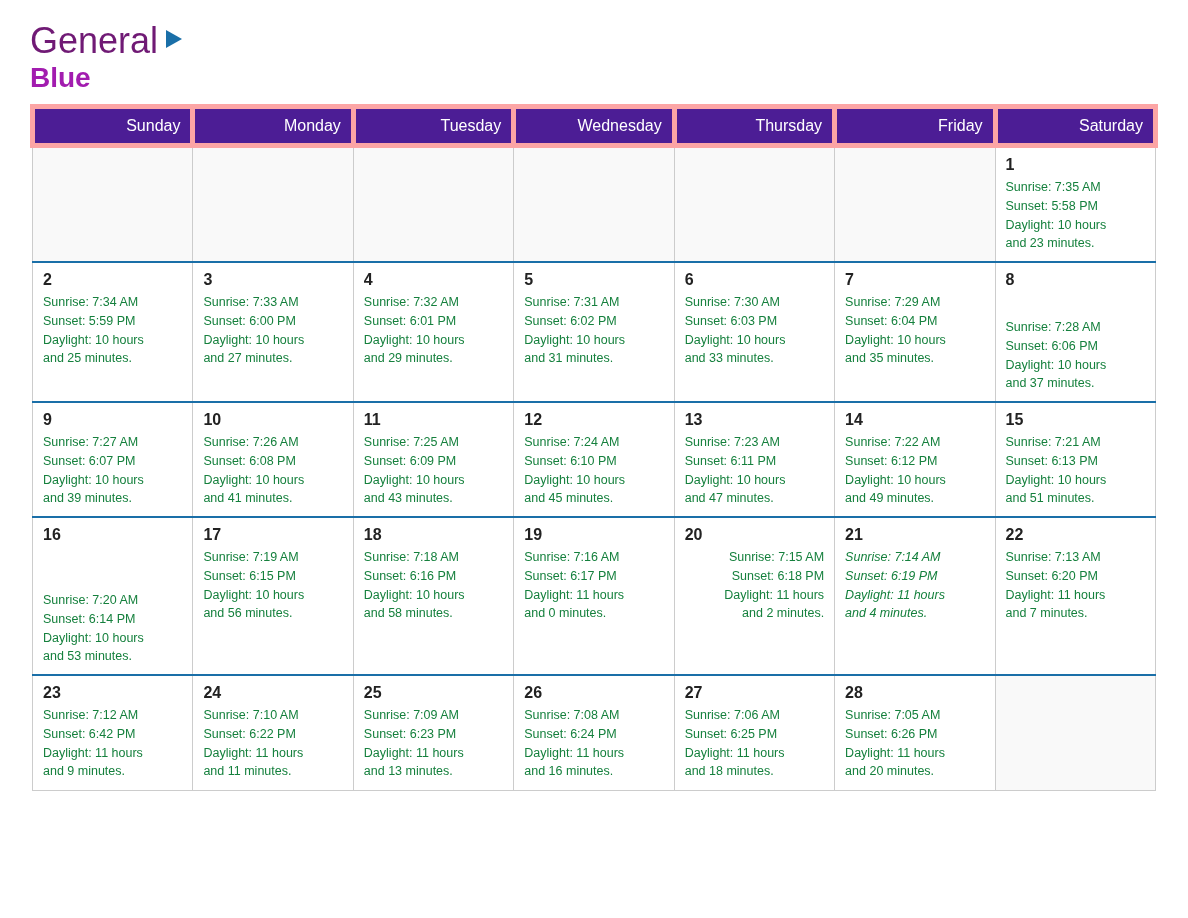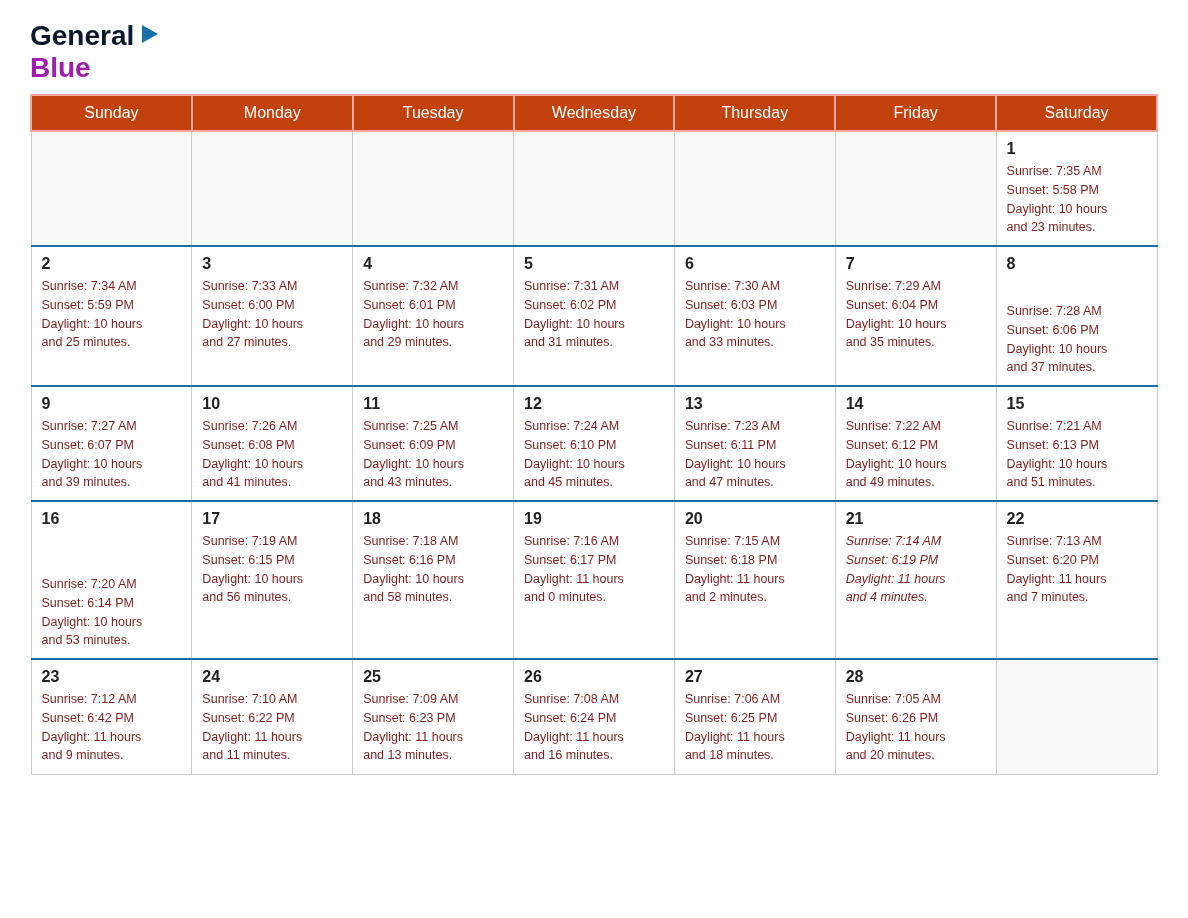--- a/index.html
+++ b/index.html
@@ -38,27 +38,27 @@
       font-size: 22px;
       color: #444;
       margin-top: 4px;
     }
     .calendar {
       width: 100%;
       border-collapse: collapse;
       margin-top: 8px;
     }
     .calendar th {
-      background-color: #c2410c;
+      background-color: #4c1d95;
       color: #fff;
       padding: 8px 10px;
       font-size: 16px;
       font-weight: normal;
-      text-align: center;
-      border: 2px solid #fca5a5;
+      text-align: right;
+      border: 5px solid #fca5a5;
     }
     .calendar td {
       vertical-align: top;
       padding: 8px 10px;
       border: 1px solid #ccc;
       font-size: 13px;
       color: #333;
       width: 14.28%;
       min-height: 100px;
       height: 115px;
@@ -69,36 +69,36 @@
     .day-num {
       font-size: 16px;
       font-weight: bold;
       color: #222;
       margin-bottom: 4px;
       display: block;
     }
     .day-info {
       font-size: 12.5px;
       line-height: 1.5;
-      color: #7f1d1d;
+      color: #15803d;
     }
     .empty-cell {
       background: #f9f9f9;
     }
     .last-row td {
       border-bottom: 1px solid #ccc;
     }
   </style>
 </head>
 <body>
 
 <div class="header">
   <div class="logo">
     <div class="logo-line1">
-      <span style="font-size:28px;font-weight:bold;color:#0f172a;">General</span>
+      <span style="font-size:36px;font-weight:normal;color:#701a75;">General</span>
       <span style="display:inline-block;margin-left:4px;">
         <svg width="22" height="22" viewBox="0 0 22 22">
           <polygon points="4,2 20,11 4,20" fill="#1a6fa8"></polygon>
         </svg>
       </span>
     </div>
     <div>
       <span style="font-size:28px;font-weight:bold;color:#a21caf;">Blue</span>
     </div>
   </div>
@@ -262,21 +262,21 @@
         </td>
         <td>
           <span class="day-num">19</span>
           <div class="day-info" style="white-space: pre-line;">Sunrise: 7:16 AM
 Sunset: 6:17 PM
 Daylight: 11 hours
 and 0 minutes.</div>
         </td>
         <td>
           <span class="day-num">20</span>
-          <div class="day-info" style="white-space: pre-line;">Sunrise: 7:15 AM
+          <div class="day-info" style="white-space: pre-line; text-align: right;">Sunrise: 7:15 AM
 Sunset: 6:18 PM
 Daylight: 11 hours
 and 2 minutes.</div>
         </td>
         <td>
           <span class="day-num">21</span>
           <div class="day-info" style="white-space: pre-line; font-style: italic;">Sunrise: 7:14 AM
 Sunset: 6:19 PM
 Daylight: 11 hours
 and 4 minutes.</div>

